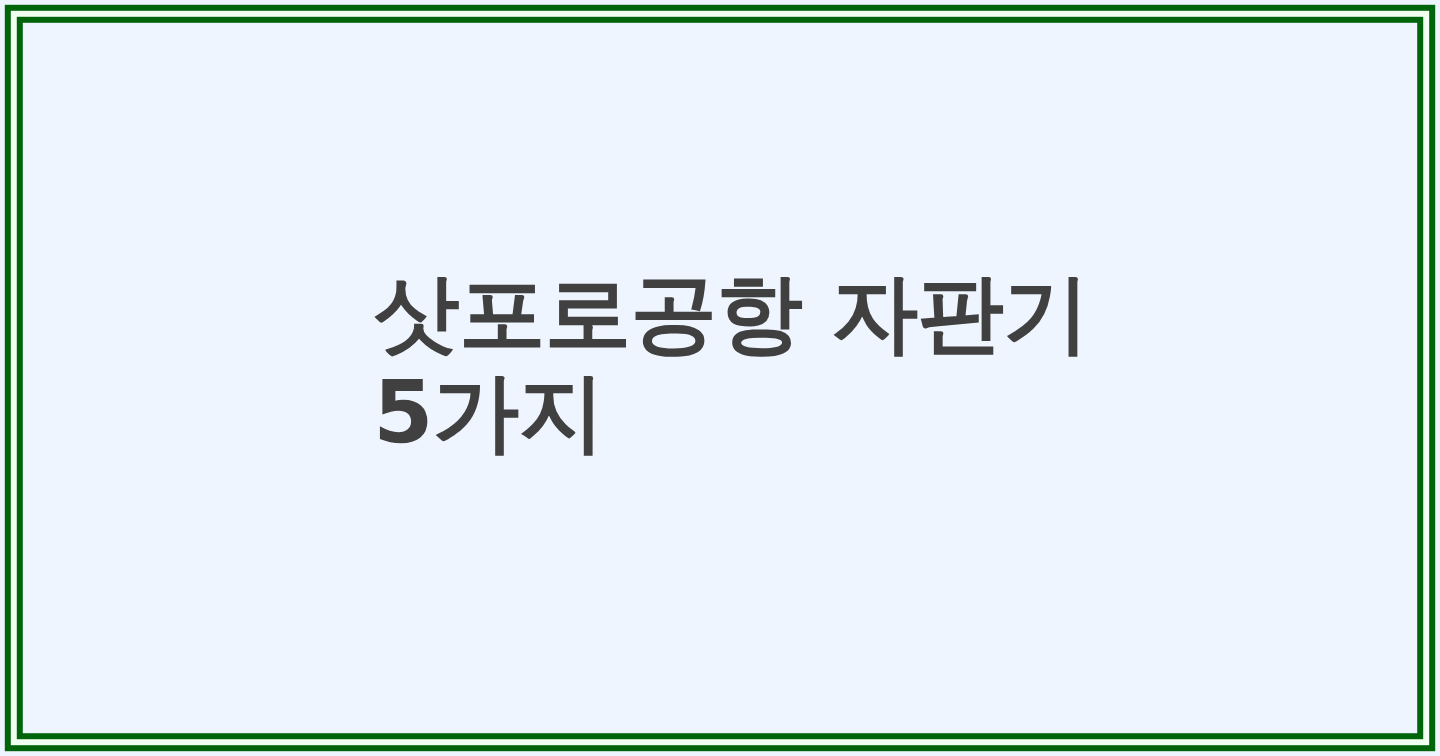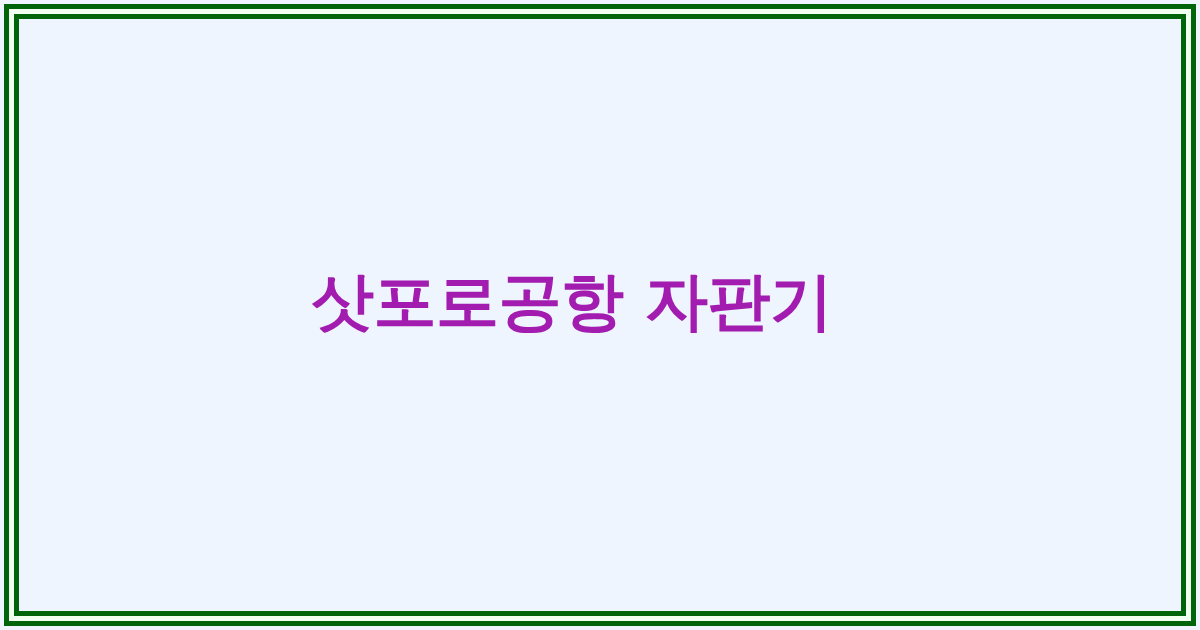--- a/index.html
+++ b/index.html
@@ -52,35 +52,36 @@
   .title-block {
     box-sizing: border-box;
     width: 100%;
     padding-left: 292px;
     padding-right: 40px;
     padding-bottom: 26px;
   }
 
   .title-line {
     display: block;
-    color: #a21caf;
-    font-size: 63px;
+    color: #404040;
+    font-size: 72px;
     font-weight: 700;
     line-height: 82px;
     letter-spacing: -0.5px;
     white-space: nowrap;
     text-align: left;
   }
 </style>
 </head>
 <body>
 
 <div class="thumb-canvas">
   <div class="frame-outer">
     <div class="frame-inner">
 
       <div class="title-block">
         <span class="title-line">삿포로공항 자판기</span>
+        <span class="title-line">5가지</span>
       </div>
 
     </div>
   </div>
 </div>
 
 </body></html>

